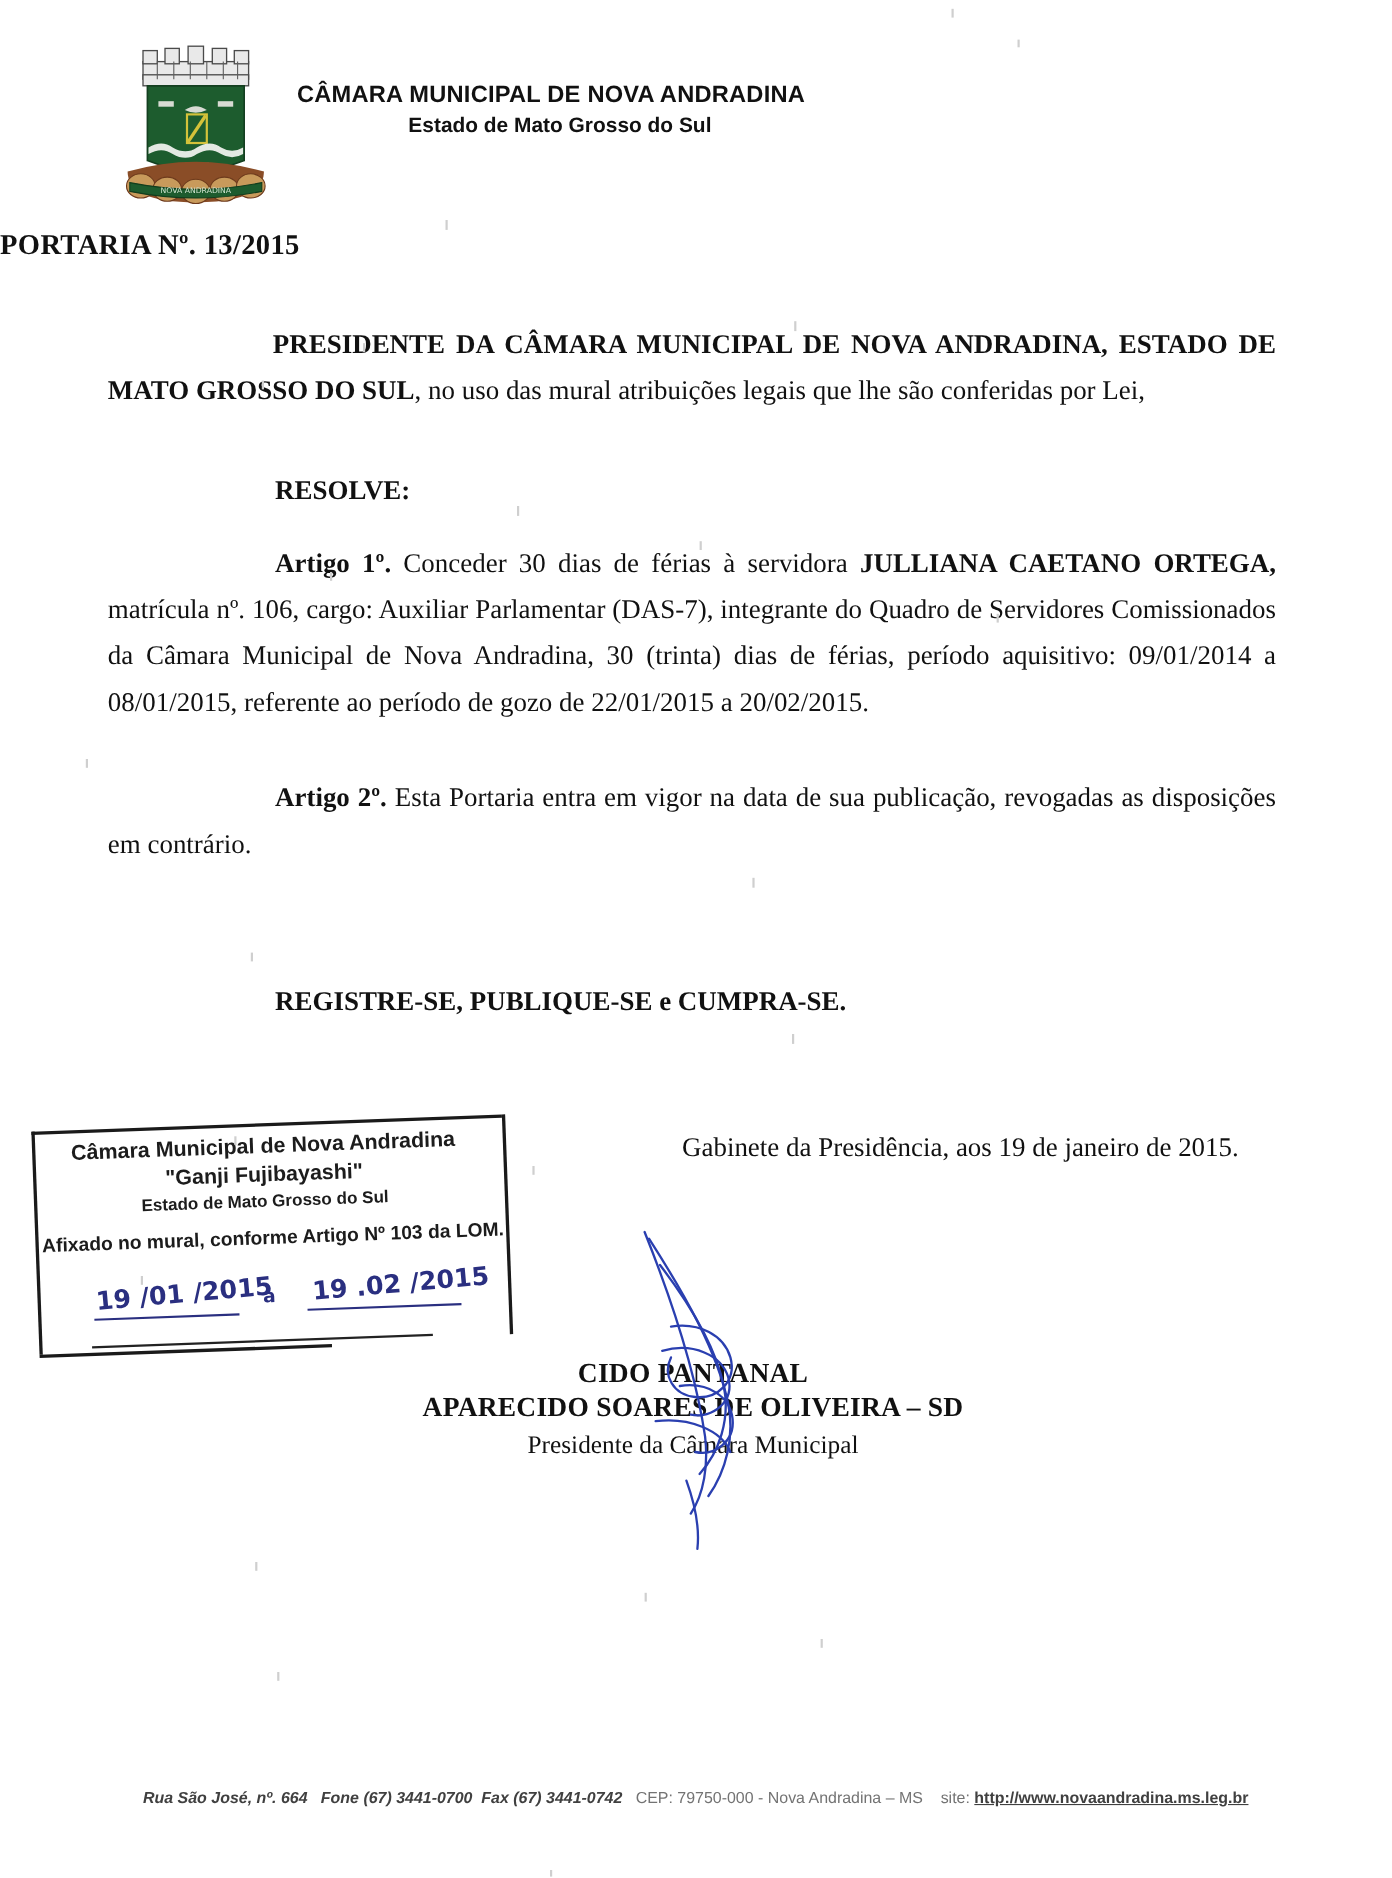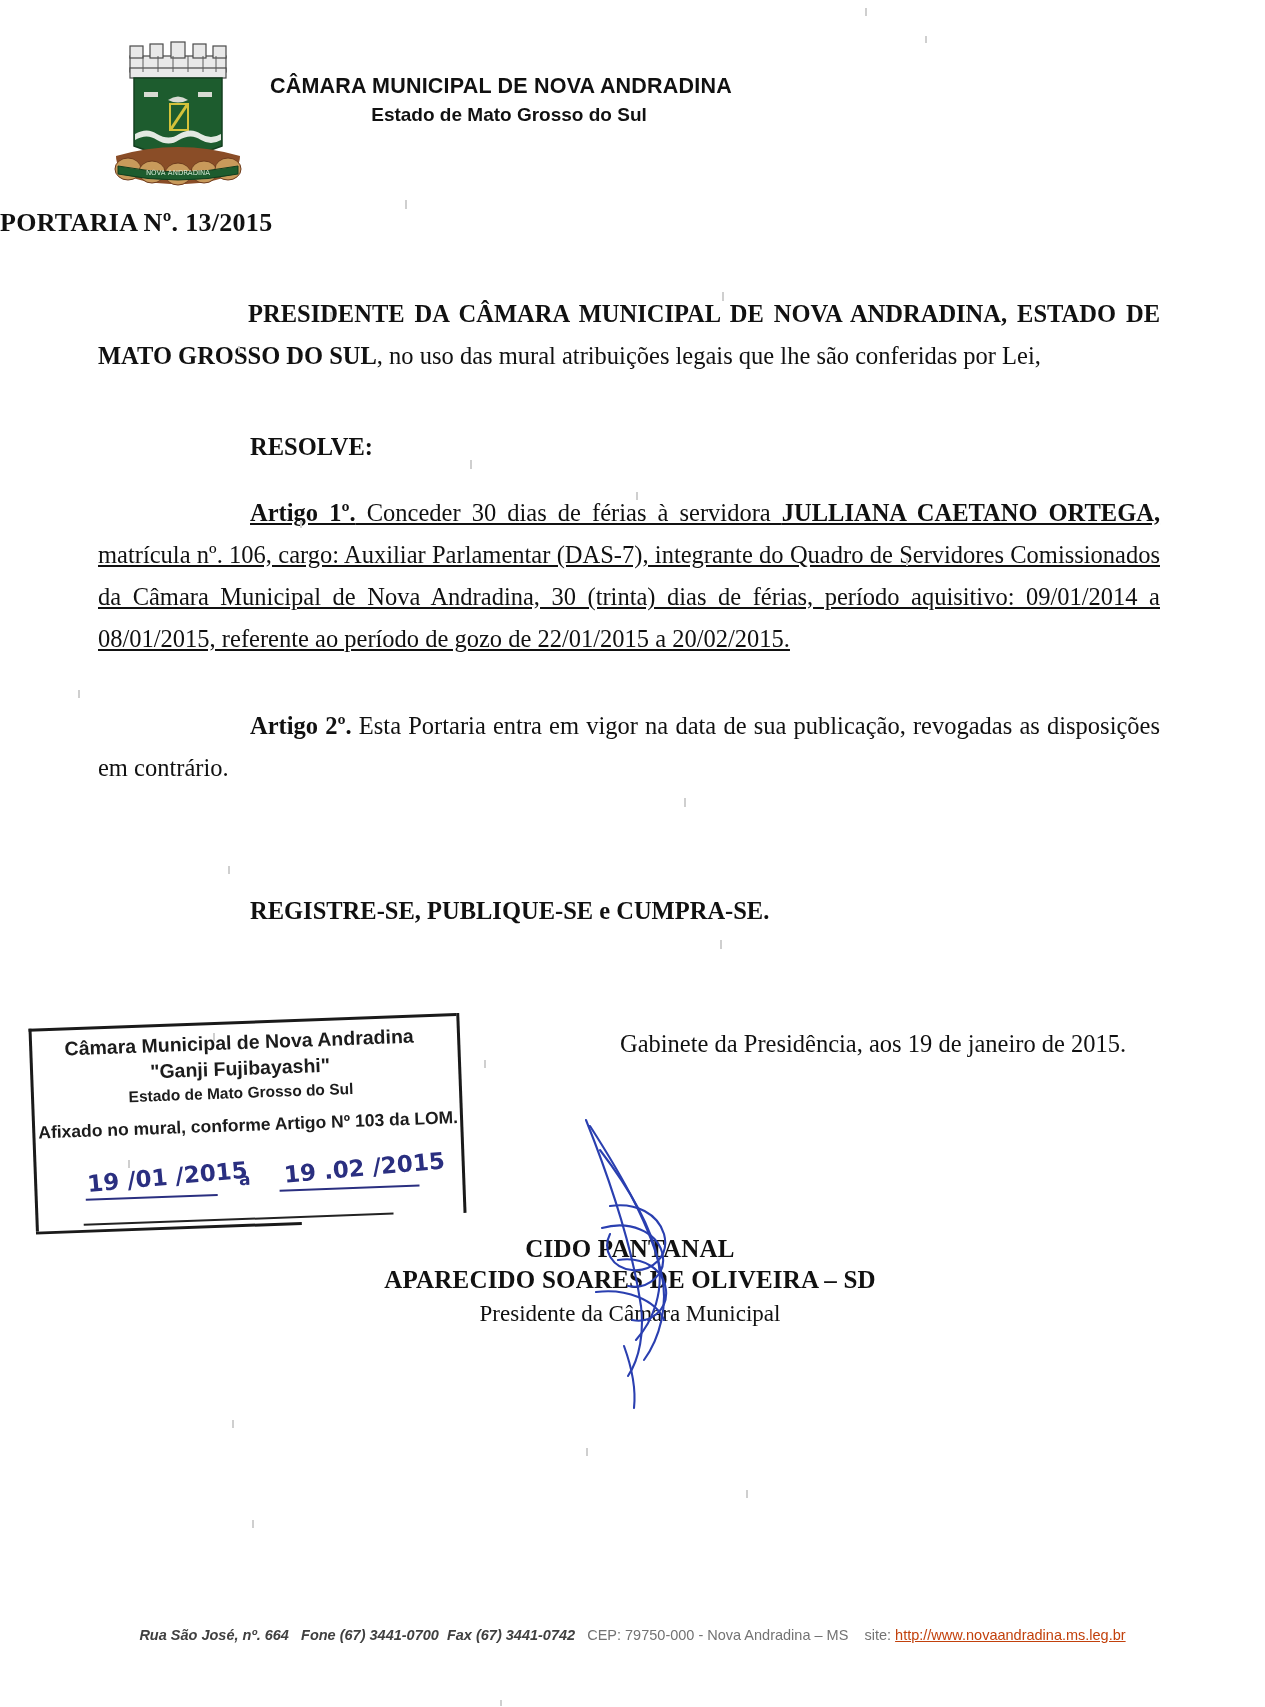--- a/index.html
+++ b/index.html
@@ -43,21 +43,21 @@
     position:absolute;left:98px;width:1062px;
     font-size:24.5px;line-height:42px;text-align:justify;
     text-justify:inter-word;
   }
   .para b{font-weight:bold;}
   .indent{display:inline-block;width:150px;}
   .indent-sm{display:inline-block;width:152px;}
 
   .p-preamble{top:293px;}
   .p-resolve{top:426px;font-weight:bold;}
-  .p-art1{top:492px;text-decoration:underline;}
+  .p-art1{top:492px;}
   .p-art2{top:705px;}
   .p-registre{top:890px;font-weight:bold;}
 
   .gabinete{
     position:absolute;left:620px;top:1030px;width:540px;
     font-size:24.5px;
   }
 
   
   .sig{
@@ -108,21 +108,21 @@
   .pen{position:absolute;left:540px;top:1110px;width:230px;height:300px;z-index:25;}
 
   
   .footer{
     position:absolute;left:0;top:1623px;width:1265px;text-align:center;
     font-family:"Liberation Sans","DejaVu Sans",sans-serif;
   }
   .f-line{font-size:14.5px;line-height:24px;white-space:nowrap;}
   .f-red-bi{color:#404040;font-weight:bold;font-style:italic;}
   .f-red{color:#737373;}
-  .f-blue{color:#c2410c;text-decoration:underline;}
+  .f-blue{color:#404040;text-decoration:underline;font-weight:bold;}
   .f-blue-b{color:#1b3fbf;font-weight:bold;}
   .sep{color:#d42b1e;}
 </style>
 </head>
 <body>
 
 <div class="page">
 
   <div class="header">
     <div class="crest">

